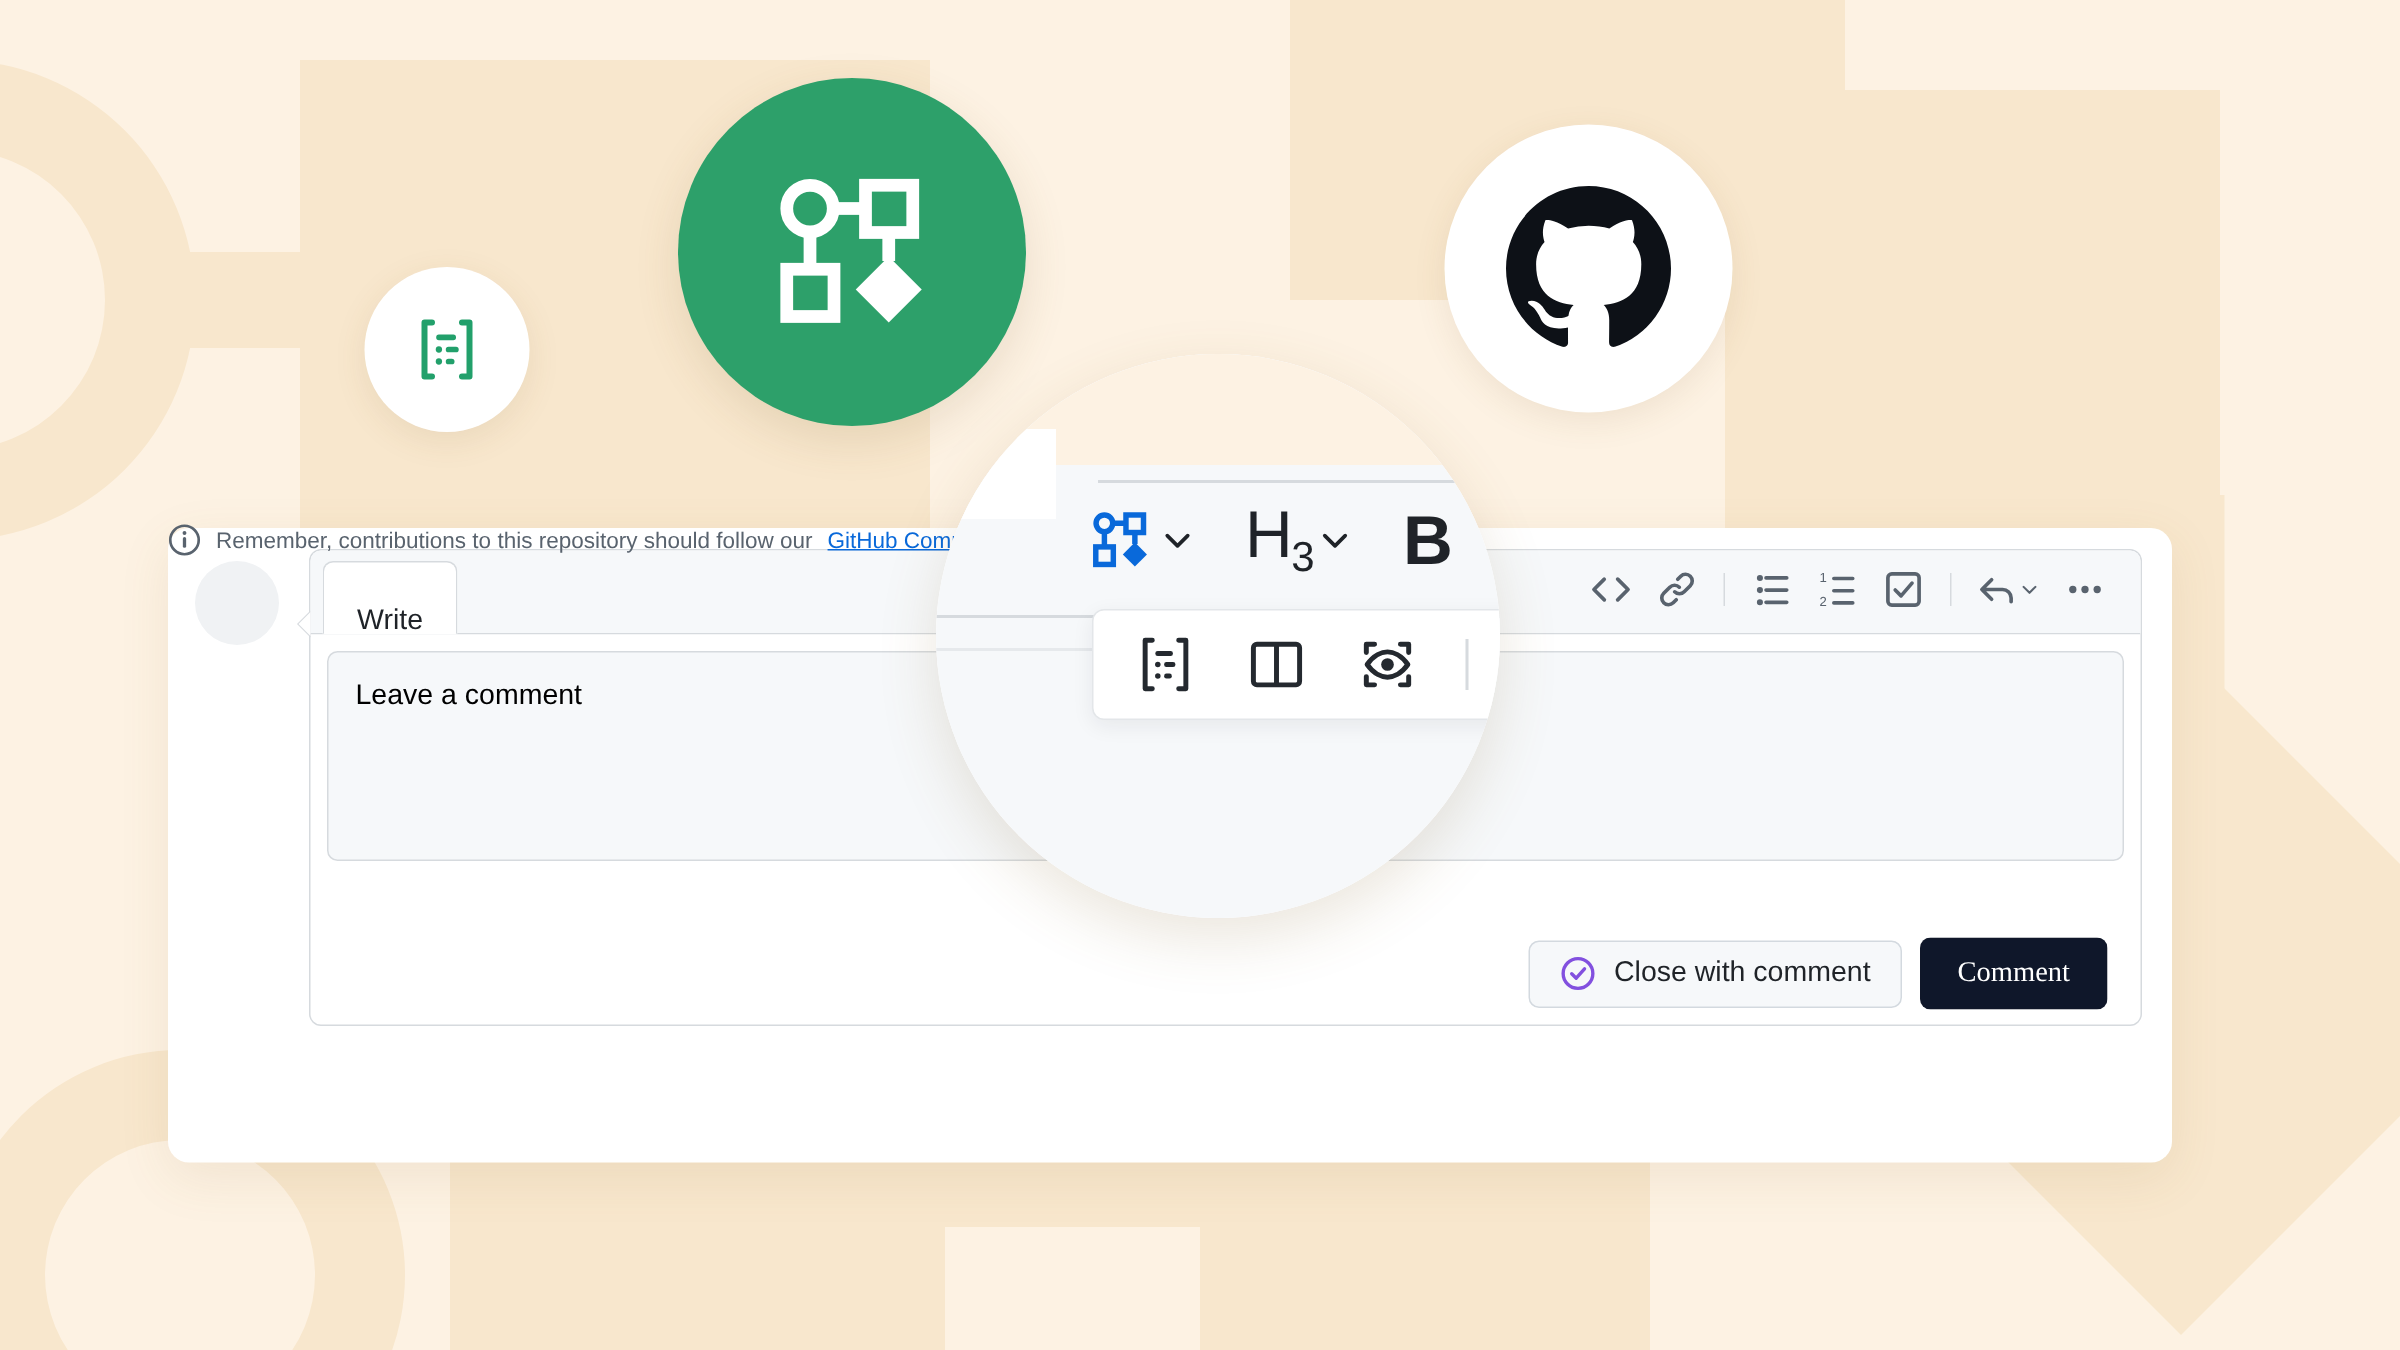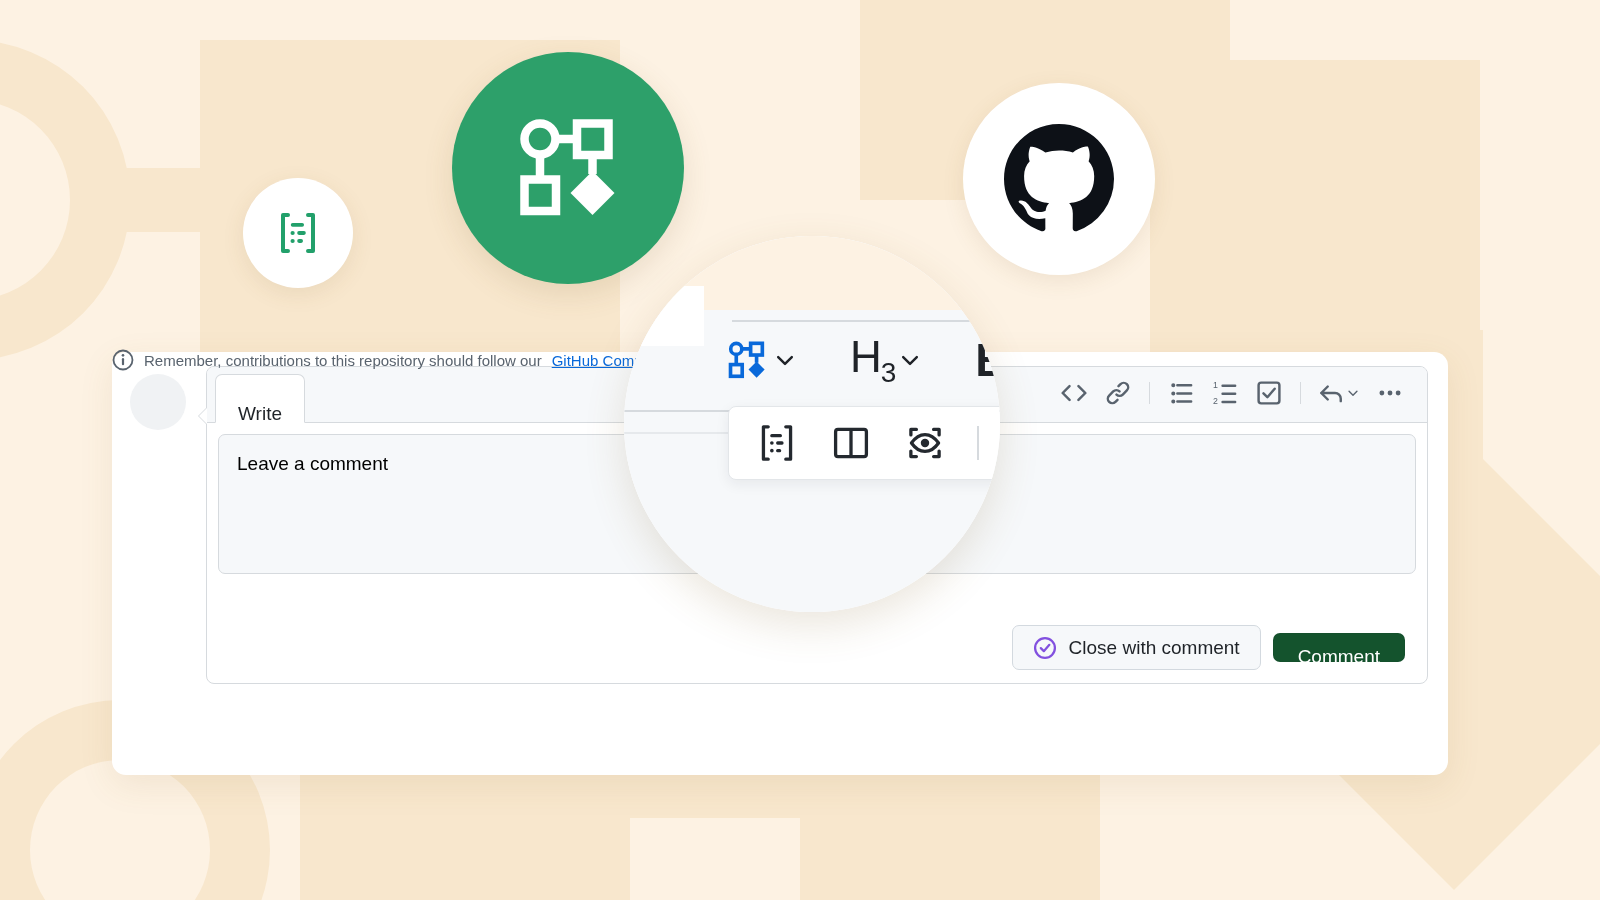--- a/index.html
+++ b/index.html
@@ -177,28 +177,29 @@
     gap: 12px;
     height: 45px;
     padding: 0 20px;
     background: #f6f8fa;
     border: 1px solid #d3d9df;
     border-radius: 7px;
     font-size: 19px;
     color: #1f2328;
   }
   #btn-comment {
-    height: 29px;
+    height: 48px;
     padding: 0 24px;
     line-height: 45px;
-    background: #14532d;
+    background: #0f172a;
     border: 1px solid rgba(31,35,40,0.06);
     border-radius: 7px;
     font-size: 19px;
     color: #ffffff;
+    font-family: Liberation Serif, serif;
   }
 
   #footer-note {
     position: absolute;
     left: 112px; top: 349px;
     display: flex;
     align-items: center;
     gap: 10px;
     font-size: 15px;
     color: #59636e;
@@ -248,21 +249,21 @@
     position: absolute;
     left: -20px; right: 80px; top: 196px;
     height: 2px;
     background: #e6e9ec;
   }
   #lens-row1 {
     position: absolute;
     left: 100px; top: 96px;
     display: flex;
     align-items: center;
-    gap: 52px;
+    gap: 32px;
     color: #1f2328;
   }
   #lens-popup {
     position: absolute;
     left: 104px; top: 170px;
     width: 330px; height: 74px;
     background: #ffffff;
     border: 1px solid #e3e6e9;
     border-radius: 8px;
     box-shadow: 0 4px 14px rgba(31,35,40,0.07);

